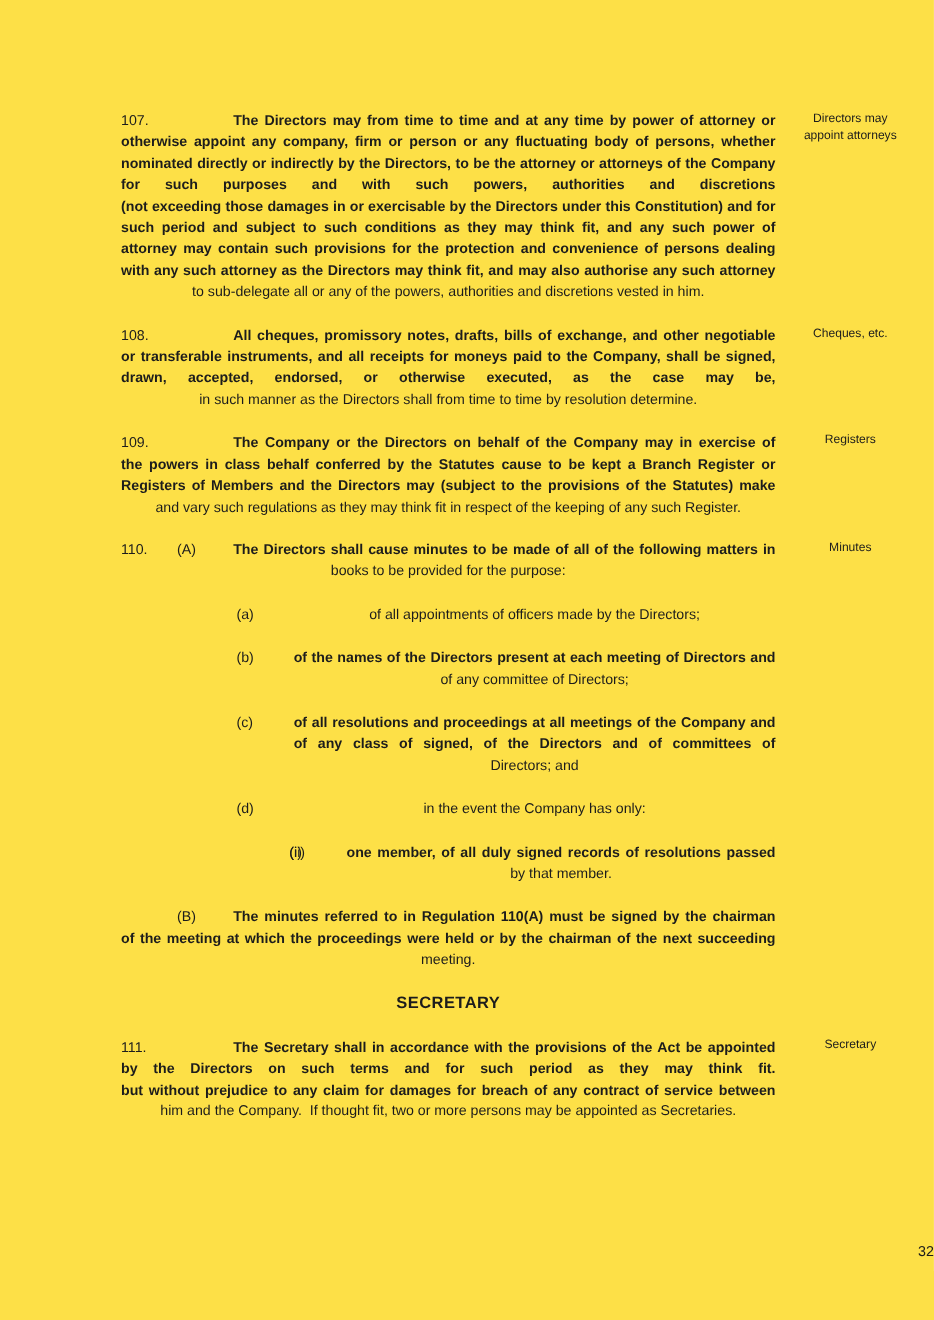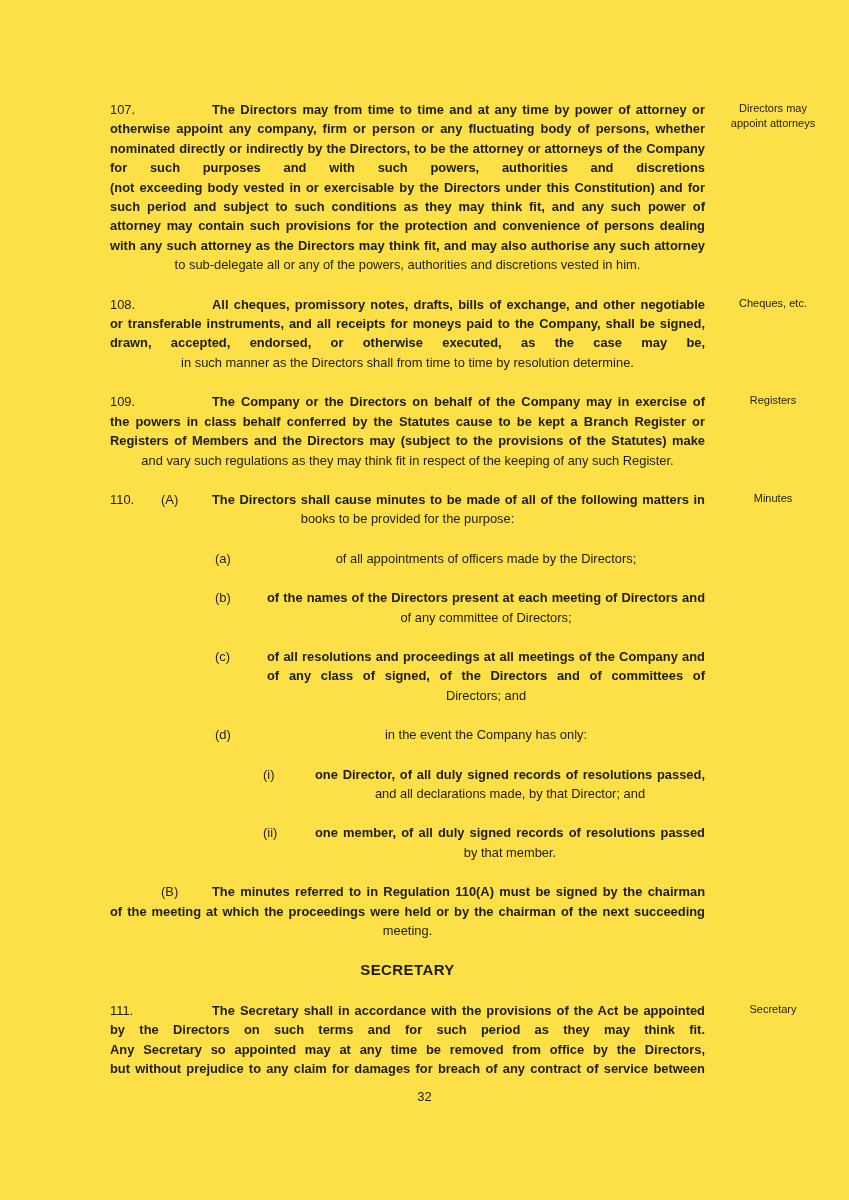--- a/index.html
+++ b/index.html
@@ -46,40 +46,40 @@
     width: 100px;
     font-size: 11px;
     line-height: 14.5px;
     text-align: center;
     color: #1c1c1c;
     margin-left: 10px;
   }
   .pageno {
     position: absolute;
     left: 0;
-    top: 1087px;
+    top: 1128px;
     width: 100%;
-    text-align: center;
+    text-align: right;
     font-size: 13px;
   }
 </style>
 </head>
 <body>
 
 <div class="page">
   <div class="main">
 
     <div class="block hang">
       <span class="num">107.</span>
       <div class="lines">
           <div class="ln j">The Directors may from time to time and at any time by power of attorney or</div>
           <div class="ln j">otherwise appoint any company, firm or person or any fluctuating body of persons, whether</div>
           <div class="ln j">nominated directly or indirectly by the Directors, to be the attorney or attorneys of the Company</div>
           <div class="ln j">for such purposes and with such powers, authorities and discretions</div>
-          <div class="ln j">(not exceeding body vested in or exercisable by the Directors under this Constitution) and for</div>
+          <div class="ln j">(not exceeding those damages in or exercisable by the Directors under this Constitution) and for</div>
           <div class="ln j">such period and subject to such conditions as they may think fit, and any such power of</div>
           <div class="ln j">attorney may contain such provisions for the protection and convenience of persons dealing</div>
           <div class="ln j">with any such attorney as the Directors may think fit, and may also authorise any such attorney</div>
           <div class="ln">to sub-delegate all or any of the powers, authorities and discretions vested in him.</div>
         </div>
       <div class="note">Directors may appoint attorneys</div>
     </div>
 
     <div class="block hang">
       <span class="num">108.</span>
@@ -139,24 +139,20 @@
 
     <div class="block item">
       <span class="ilbl">(d)</span>
       <div class="lines">
           <div class="ln">in the event the Company has only:</div>
         </div>
     </div>
 
     <div class="block subitem">
       <span class="slbl">(i)</span>
-      <div class="lines">
-          <div class="ln j">one Director, of all duly signed records of resolutions passed,</div>
-          <div class="ln">and all declarations made, by that Director; and</div>
-        </div>
     </div>
 
     <div class="block subitem">
       <span class="slbl">(ii)</span>
       <div class="lines">
           <div class="ln j">one member, of all duly signed records of resolutions passed</div>
           <div class="ln">by that member.</div>
         </div>
     </div>
 
@@ -169,22 +165,22 @@
         </div>
     </div>
 
     <div class="heading">SECRETARY</div>
 
     <div class="block hang">
       <span class="num">111.</span>
       <div class="lines">
           <div class="ln j">The Secretary shall in accordance with the provisions of the Act be appointed</div>
           <div class="ln j">by the Directors on such terms and for such period as they may think fit.</div>
-          <div class="ln j">Any Secretary so appointed may at any time be removed from office by the Directors,</div>
           <div class="ln j">but without prejudice to any claim for damages for breach of any contract of service between</div>
+          <div class="ln">him and the Company.&nbsp; If thought fit, two or more persons may be appointed as Secretaries.</div>
         </div>
       <div class="note">Secretary</div>
     </div>
 
   </div>
 
   <div class="pageno">32</div>
 </div>
 
 </body></html>

